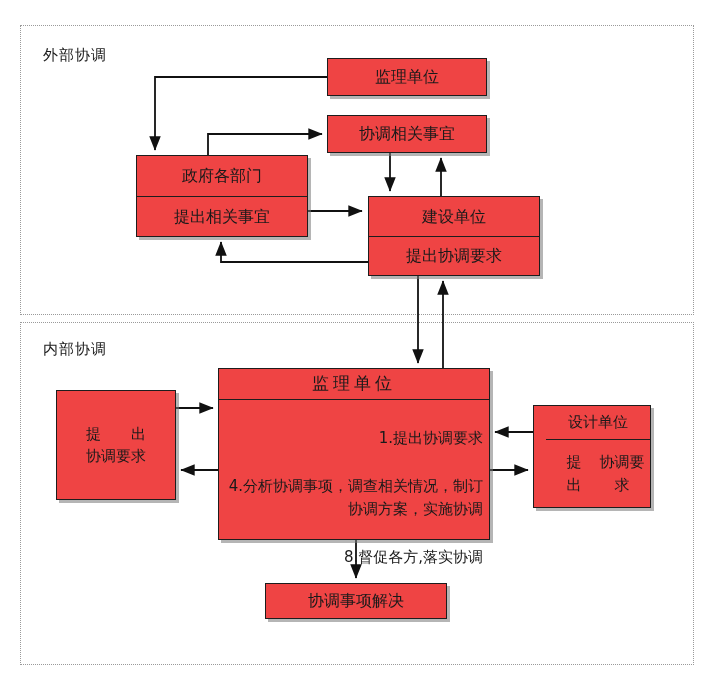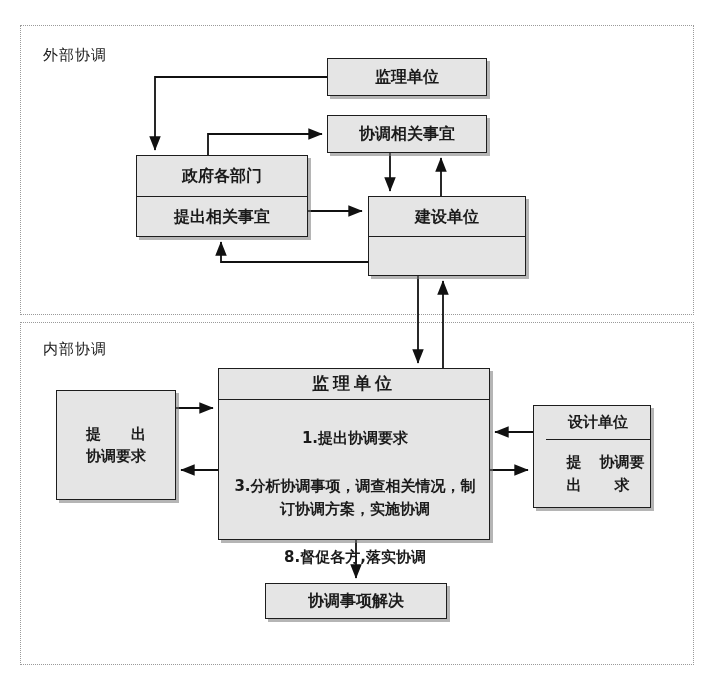--- a/index.html
+++ b/index.html
@@ -22,26 +22,25 @@
   }
   #label-external{left:36px;top:46px;}
   #label-internal{left:36px;top:340px;font-family:Liberation Serif, serif;}
 
   
   #wires{position:absolute;left:0;top:0;width:720px;height:690px;}
 
   
   .box{
     position:absolute;box-sizing:border-box;
-    background:#e5e5e5;
+    background:#ef4444;
     border:1.6px solid #1d1d1d;
     box-shadow:3px 3px 0 0 rgba(120,120,120,0.55);
     display:flex;flex-direction:column;
     z-index:5;
-    font-weight:bold;
   }
   .box .cell{
     display:flex;align-items:center;justify-content:center;
     text-align:center;white-space:pre-line;line-height:1.5;
     padding:2px 4px;box-sizing:border-box;
   }
   .box .cell.head{border-bottom:1.6px solid #1d1d1d;}
   .box .cell.grow{flex:1;}
 
   .t15{font-size:15px;}
@@ -51,34 +50,34 @@
   
   #box-supervisor-top{left:327px;top:58px;width:160px;height:38px;}
   #box-supervisor-top .cell{height:100%;}
 
   #box-coordinate-matters{left:327px;top:115px;width:160px;height:38px;}
   #box-coordinate-matters .cell{height:100%;}
 
   #box-gov-depts{left:136px;top:155px;width:172px;height:82px;}
   #box-gov-depts .head{height:41px;}
 
-  #box-construction{left:368px;top:196px;width:158px;height:80px;}
+  #box-construction{left:368px;top:196px;width:172px;height:80px;}
   #box-construction .head{height:40px;}
 
   #box-contractor{left:56px;top:390px;width:120px;height:110px;}
   #box-contractor .head{height:36px;}
   #box-contractor .body{flex-direction:column;}
 
   #box-designer{left:533px;top:405px;width:118px;height:103px;padding-left:12px;}
   #box-designer .head{height:34px;}
 
   #box-supervisor-main{left:218px;top:368px;width:272px;height:172px;}
   #box-supervisor-main .head{height:34px;}
   #box-supervisor-main .body{
-    display:block;text-align:center;padding:4px 6px 4px 8px;
+    display:block;text-align:right;padding:4px 6px 4px 8px;
     font-size:15px;line-height:1.58;
   }
 
   #box-resolved{left:265px;top:583px;width:182px;height:36px;}
   #box-resolved .cell{height:100%;}
 </style>
 </head>
 <body>
 
 <div id="stage">
@@ -133,20 +132,21 @@
     <div class="cell head t16">政府各部门</div>
     <div class="cell grow t16">提出相关事宜</div>
   </div>
 
   <div class="box" id="box-coordinate-matters">
     <div class="cell t16">协调相关事宜</div>
   </div>
 
   <div class="box" id="box-construction">
     <div class="cell head t16">建设单位</div>
+    <div class="cell grow t16">提出协调要求</div>
   </div>
 
   <div class="box" id="box-contractor">
     <div class="cell grow body">
       <div class="t15">提　　出</div>
       <div class="t15">协调要求</div>
     </div>
   </div>
 
   <div class="box" id="box-designer">
@@ -154,21 +154,21 @@
     <div class="cell grow body">
       <div class="t15">提　　出</div>
       <div class="t15">协调要求</div>
     </div>
   </div>
 
   <div class="box" id="box-supervisor-main">
     <div class="cell head t17">监理单位</div>
     <div class="cell grow body">
       <div>1.提出协调要求</div>
-      <div>3.分析协调事项，调查相关情况，制订协调方案，实施协调</div>
+      <div>4.分析协调事项，调查相关情况，制订协调方案，实施协调</div>
       <div>8.督促各方,落实协调</div>
     </div>
   </div>
 
   <div class="box" id="box-resolved">
     <div class="cell t16">协调事项解决</div>
   </div>
 
 </div>
 

